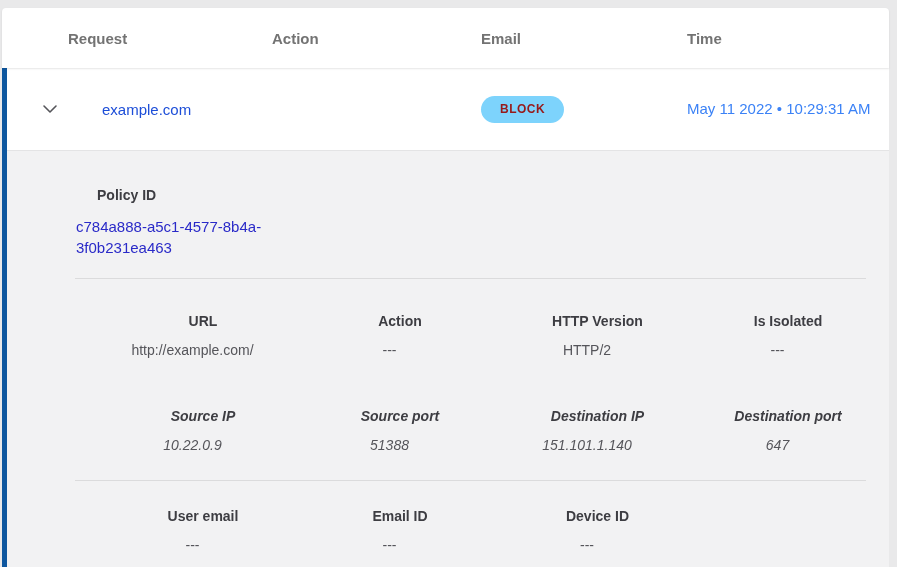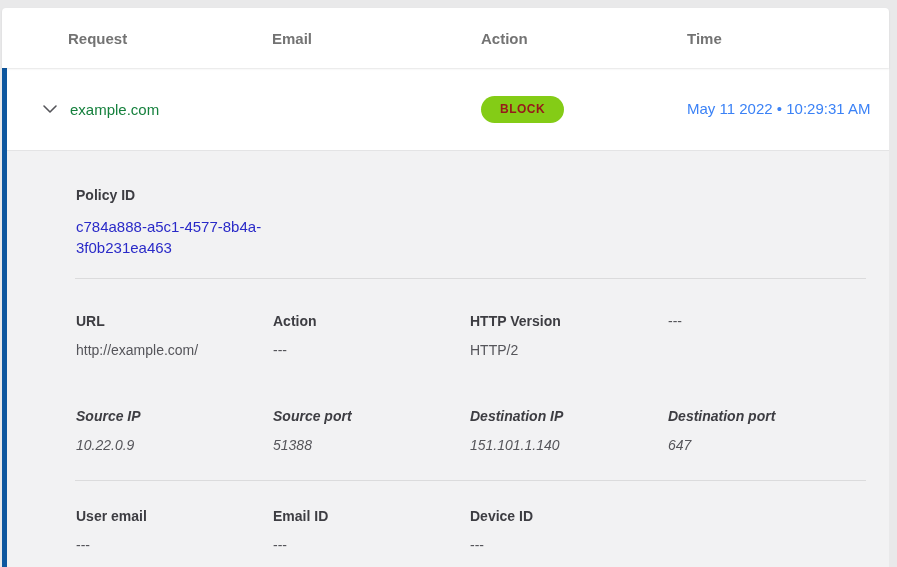--- a/index.html
+++ b/index.html
@@ -51,25 +51,26 @@
     left: 35px;
     top: 50%;
     transform: translateY(-50%);
     width: 16px;
     height: 10px;
     display: flex;
     align-items: center;
   }
   .cell-request {
     font-size: 15px;
-    color: #15803d;
+    color: #1d4ed8;
+    margin-left: 32px;
   }
   .badge {
     display: inline-block;
-    background: #84cc16;
+    background: #7dd3fc;
     color: #971A1A;
     font-size: 12px;
     font-weight: 700;
     letter-spacing: 0.5px;
     padding: 7px 19px;
     border-radius: 14px;
     line-height: 13px;
   }
   .cell-time {
     font-size: 15px;
@@ -84,58 +85,60 @@
     min-height: 418px;
   }
   .policy-section {
     padding: 36px 23px 20px 69px;
   }
   .field-label {
     font-size: 14px;
     font-weight: 700;
     color: #3D3D42;
     margin-bottom: 13px;
+    margin-left: 21px;
   }
   .policy-link {
     display: inline-block;
     max-width: 198px;
     font-size: 15px;
     line-height: 21px;
     color: #2A2AC8;
     text-decoration: none;
     word-wrap: break-word;
   }
   .divider {
     border-top: 1px solid #DBDBDC;
     margin: 0 23px 0 68px;
     height: 0;
   }
   .detail-row {
     display: grid;
     grid-template-columns: 197px 197px 198px 1fr;
-    padding-left: 69px;
+    padding-left: 87px;
     padding-right: 20px;
+    text-align: center;
   }
   .detail-row.row-1 { padding-top: 34px; }
   .detail-row.row-2 { padding-top: 50px; padding-bottom: 27px; font-style: italic; }
   .detail-row.row-3 { padding-top: 27px; padding-bottom: 17px; }
   .field-value {
     font-size: 14px;
     color: #55555A;
   }
 </style>
 </head>
 <body>
 
 <div class="card">
 
   <div class="table-header">
     <div class="col">Request</div>
+    <div class="col">Action</div>
     <div class="col">Email</div>
-    <div class="col">Action</div>
     <div class="col">Time</div>
   </div>
 
   <div class="expanded-region">
 
     <div class="log-row">
       <span class="chevron">
         <svg width="16" height="10" viewBox="0 0 16 10" fill="none">
           <polyline points="2,2 8,8 14,2" stroke="#55555A" stroke-width="1.6" fill="none" stroke-linecap="round" stroke-linejoin="round"></polyline>
         </svg>
@@ -164,20 +167,21 @@
         </div>
         <div class="field">
           <div class="field-label">Action</div>
           <div class="field-value">---</div>
         </div>
         <div class="field">
           <div class="field-label">HTTP Version</div>
           <div class="field-value">HTTP/2</div>
         </div>
         <div class="field">
+          <div class="field-label">Is Isolated</div>
           <div class="field-value">---</div>
         </div>
       </div>
 
       <div class="detail-row row-2">
         <div class="field">
           <div class="field-label">Source IP</div>
           <div class="field-value">10.22.0.9</div>
         </div>
         <div class="field">

